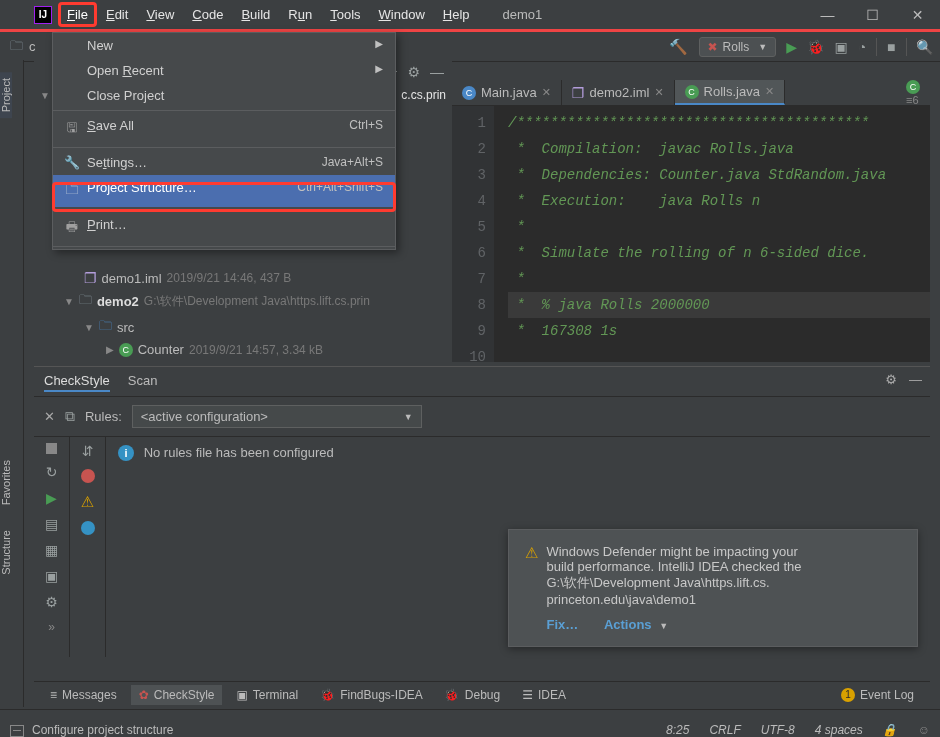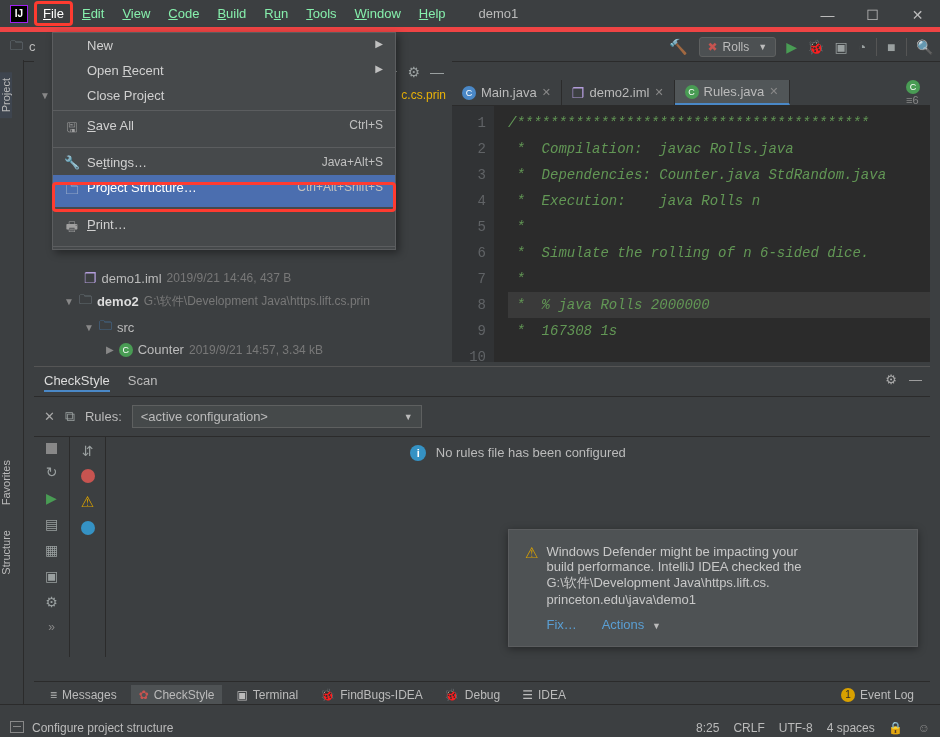--- a/index.html
+++ b/index.html
@@ -12,35 +12,36 @@
     color: #bbbbbb;
     overflow: hidden;
     position: relative;
   }
   
   .titlebar {
     height: 32px;
     background: #3c3f41;
     display: flex;
     align-items: center;
-    border-bottom: 5px solid #ef4444;
+    border-bottom: 3px solid #ef4444;
     position: relative;
+    padding-left: 24px;
   }
   .app-icon {
     width: 18px; height: 18px;
     background: #000;
     border: 1px solid #a020f0;
     margin: 0 6px 0 10px;
     display: flex; align-items:center; justify-content:center;
     color:#fff; font-size:10px; font-weight:bold;
   }
   .menubar { display: flex; }
   .menu-item {
     padding: 5px 9px;
-    color: #86efac;
+    color: #e5e5e5;
     cursor: default;
   }
   .menu-item u { text-decoration: underline; }
   .menu-item.highlighted {
     border: 3px solid #ff3b30;
     border-radius: 4px;
     padding: 2px 6px;
     color: #fff;
   }
   .title-txt {
@@ -202,51 +203,51 @@
     display:flex; height:220px;
   }
   .tw-left{
     width:36px; background:#3c3f41; border-right:1px solid #2b2b2b;
     display:flex;flex-direction:column;gap:10px;align-items:center;padding-top:6px;
   }
   .tw-left2{
     width:36px; border-right:1px solid #2b2b2b;
     display:flex;flex-direction:column;gap:10px;align-items:center;padding-top:6px;
   }
-  .tw-content{flex:1;padding:8px 12px;color:#bbb;font-size:13px;text-align:center;}
+  .tw-content{flex:1;padding:8px 12px;color:#bbb;font-size:13px;}
   .info-i{width:16px;height:16px;border-radius:50%;background:#3592c4;color:#fff;display:inline-flex;align-items:center;justify-content:center;font-size:11px;font-weight:bold;margin-right:6px;}
   
   .notif{
     position:absolute; right:22px; bottom:90px;
     width:410px; background:#4e5254;
     border:1px solid #5b5d5f; padding:14px 16px;
     color:#c8c8c8; font-size:13px;
     box-shadow:0 2px 8px rgba(0,0,0,.4);
   }
   .notif .warn{color:#d9a100;margin-right:8px;font-size:15px;}
   .notif .links{margin-top:10px;}
-  .notif .links a{color:#5a9fd4;margin-right:22px;text-decoration:none;}
+  .notif .links a{color:#5a9fd4;margin-right:22px;text-decoration:none;font-weight:bold;}
   
   .bottom-tabs{
     position:absolute; left:34px; right:10px; bottom:30px; height:26px;
     background:#3c3f41; border-top:1px solid #2b2b2b;
     display:flex; align-items:center; gap:6px; padding:0 8px;
   }
   .btab{display:flex;align-items:center;gap:5px;color:#bbb;font-size:12px;padding:3px 8px;}
   .btab.active{background:#4e5254;}
   .event-log{margin-left:auto;}
   .badge-1{width:14px;height:14px;border-radius:50%;background:#d9a100;color:#2b2b2b;font-size:10px;display:inline-flex;align-items:center;justify-content:center;}
   
   .statusbar{
     position:absolute;left:0;right:0;bottom:0;height:28px;
     background:#3c3f41;border-top:1px solid #2b2b2b;
-    display:flex;align-items:flex-start;padding:16px 10px;
+    display:flex;align-items:flex-end;padding:0 10px;
     color:#bbb;font-size:12px;
   }
-  .statusbar .sb-right{margin-left:auto;display:flex;gap:14px;align-items:center;}
+  .statusbar .sb-right{margin-left:auto;display:flex;gap:20px;align-items:center;font-style:italic;}
   .sq-icon{display:inline-block;width:14px;height:12px;border:1px solid #888;margin-right:8px;position:relative;}
   .sq-icon::after{content:"";position:absolute;left:2px;top:4px;width:8px;height:1px;background:#888;}
   .redx{color:#c75450;font-size:12px;}
   .vert-sep{width:1px;height:18px;background:#555;}
   .tri-down{font-size:9px;margin-left:4px;color:#bbb;}
   .err-dot{width:14px;height:14px;border-radius:50%;background:#c75450;}
   .warn-tri{color:#d9a100;font-size:15px;}
   .info-dot{width:14px;height:14px;border-radius:50%;background:#3592c4;}
   .stop-sq{width:11px;height:11px;background:#888;}
   .chevrons{color:#888;font-size:12px;}
@@ -307,21 +308,21 @@
 
 <div class="proj-peek">
   <div style="display:flex;justify-content:flex-end;gap:10px;padding:4px 8px;">
     <span class="grey-icon">⊕</span>
     <span class="grey-icon">÷</span>
     <span class="grey-icon">⚙</span>
     <span class="grey-icon">—</span>
   </div>
   <div class="crumb">
     <span class="tri">▼</span>
-    <span style="margin-left:auto;color:#eab308;">c.cs.prin</span>
+    <span style="margin-left:auto;color:#e5e5e5;">c.cs.prin</span>
   </div>
 </div>
 
 <div class="bot-tree">
   <div class="proj-row" style="padding-left:50px;">
     <span class="iml-icon">❐</span>
     <span>demo1.iml</span>
     <span class="meta">2019/9/21 14:46, 437 B</span>
   </div>
   <div class="proj-row" style="padding-left:30px;">
@@ -390,21 +391,21 @@
     <span>Main.java</span>
     <span class="x">✕</span>
   </div>
   <div class="etab">
     <span class="iml-icon">❐</span>
     <span>demo2.iml</span>
     <span class="x">✕</span>
   </div>
   <div class="etab active">
     <span class="cicon green">C</span>
-    <span>Rules.java</span>
+    <span>Rolls.java</span>
     <span class="x">✕</span>
   </div>
   <div class="threebars">
     <span class="cicon green" style="margin-right:4px;">C</span>
     <span>≡6</span>
   </div>
 </div>
 
 <div class="code-area">
   <div class="gutter">

